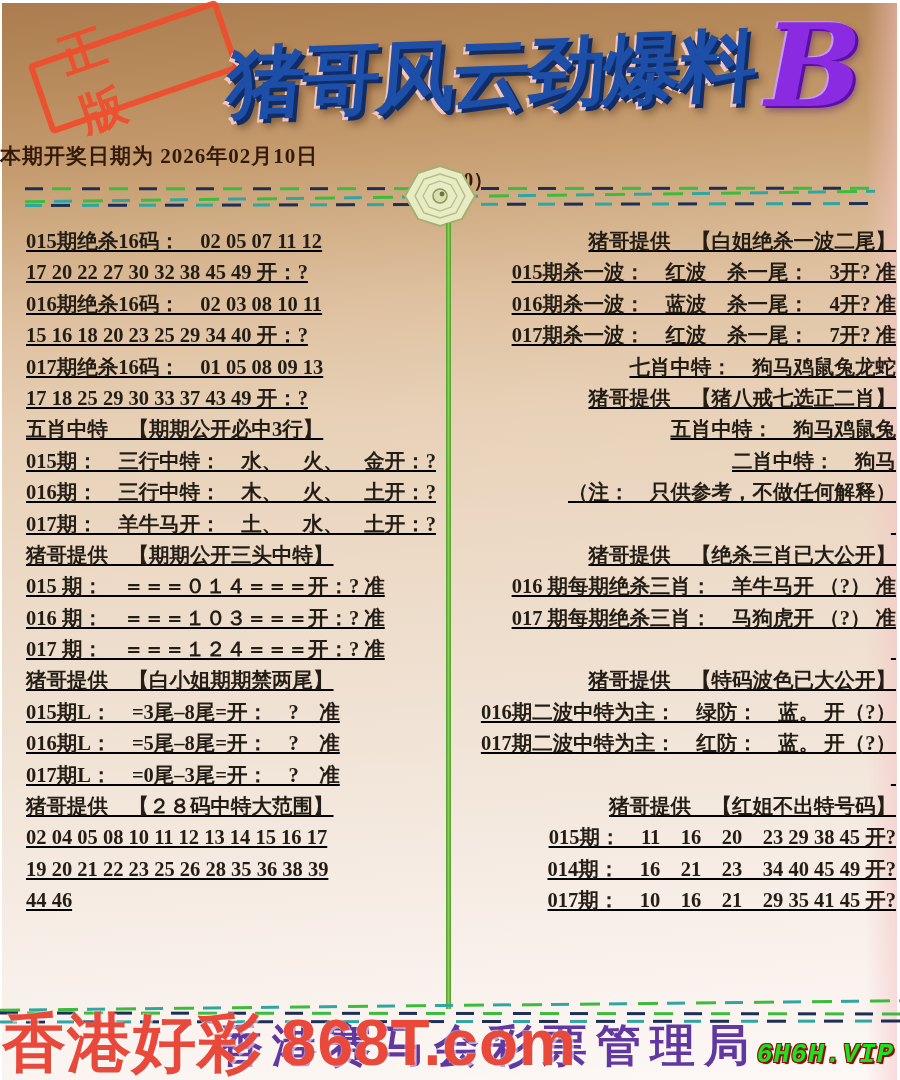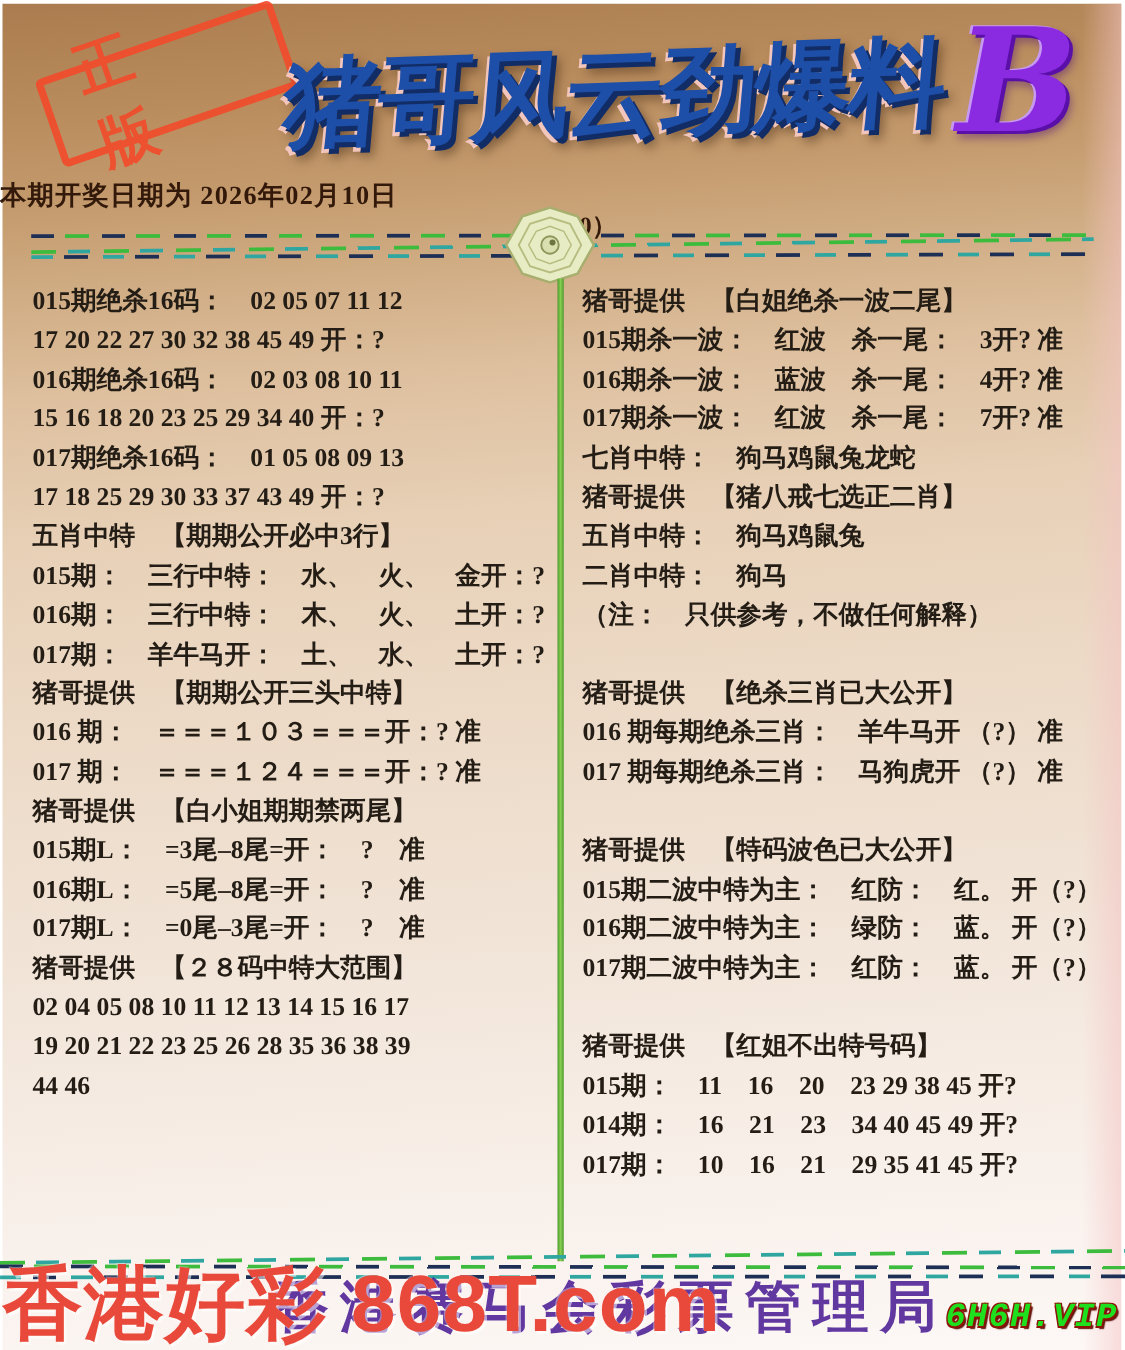--- a/index.html
+++ b/index.html
@@ -33,23 +33,23 @@
   .band-top{left:25px;top:182px;width:850px;transform:rotate(-.4deg);}
   .band-bottom{left:0;top:999px;width:900px;transform:rotate(-.3deg);}
   .dash-row{height:3px;margin:5px 0;}
   .dash-row.r1{background:repeating-linear-gradient(90deg,#1e2f55 0 18px,transparent 18px 27px,#3dbb3d 27px 46px,transparent 46px 57px);transform:rotate(.35deg);}
   .dash-row.r2{background:repeating-linear-gradient(90deg,#3dbb3d 0 20px,transparent 20px 29px,#2fa7a0 29px 47px,transparent 47px 58px);transform:rotate(-.3deg);}
   .dash-row.r3{background:repeating-linear-gradient(90deg,#2fa7a0 0 17px,transparent 17px 26px,#1e2f55 26px 45px,transparent 45px 57px);transform:rotate(.25deg);}
   .medallion{position:absolute;left:404px;top:165px;width:72px;height:62px;}
   
   .divider{position:absolute;left:446px;top:223px;width:5px;height:786px;
     background:linear-gradient(90deg,#4e9a2e,#86cf52 50%,#4e9a2e);}
-  .col{position:absolute;top:226px;}
+  .col{position:absolute;top:226px;text-decoration:underline;}
   .col-left{left:26px;width:418px;}
-  .col-right{left:466px;width:430px;}
+  .col-right{left:466px;width:430px;text-align:right;}
   .line{height:31.4px;line-height:31.4px;font-size:20.5px;font-weight:bold;
     color:#241d15;white-space:pre;overflow:visible;}
   
   .wm-gray{position:absolute;left:218px;top:1016px;z-index:2;white-space:nowrap;
     font-size:45px;font-weight:bold;color:#4c1d95;letter-spacing:9px;opacity:.88;}
   .wm-red{position:absolute;left:2px;top:1000px;z-index:3;white-space:nowrap;
     font-family:"Liberation Sans","DejaVu Sans",sans-serif;
     font-size:64px;font-weight:900;color:#e8493a;letter-spacing:1px;
     text-shadow:2px 2px 0 rgba(255,255,255,.55),-1px -1px 0 rgba(255,235,235,.4);}
   .wm-site{position:absolute;right:6px;top:1040px;z-index:4;white-space:nowrap;
@@ -104,20 +104,21 @@
       <div class="line">五肖中特　【期期公开必中3行】</div>
 
       <div class="line">015期：　三行中特：　水、　火、　金开：?</div>
 
       <div class="line">016期：　三行中特：　木、　火、　土开：?</div>
 
       <div class="line">017期：　羊牛马开：　土、　水、　土开：?</div>
 
       <div class="line">猪哥提供　【期期公开三头中特】</div>
 
+      <div class="line">015 期：　＝＝＝０１４＝＝＝开：? 准</div>
 
       <div class="line">016 期：　＝＝＝１０３＝＝＝开：? 准</div>
 
       <div class="line">017 期：　＝＝＝１２４＝＝＝开：? 准</div>
 
       <div class="line">猪哥提供　【白小姐期期禁两尾】</div>
 
       <div class="line">015期L：　=3尾–8尾=开：　?　准</div>
 
       <div class="line">016期L：　=5尾–8尾=开：　?　准</div>
@@ -159,21 +160,20 @@
 
 
       <div class="line">016 期每期绝杀三肖：　羊牛马开 （?） 准</div>
 
       <div class="line">017 期每期绝杀三肖：　马狗虎开 （?） 准</div>
 
       <div class="line">&nbsp;</div>
 
       <div class="line">猪哥提供　【特码波色已大公开】</div>
 
-      <div class="line">015期二波中特为主：　红防：　红。 开（?）</div>
 
       <div class="line">016期二波中特为主：　绿防：　蓝。 开（?）</div>
 
       <div class="line">017期二波中特为主：　红防：　蓝。 开（?）</div>
 
       <div class="line">&nbsp;</div>
 
       <div class="line">猪哥提供　【红姐不出特号码】</div>
 
       <div class="line">015期：　11　16　20　23 29 38 45 开?</div>

